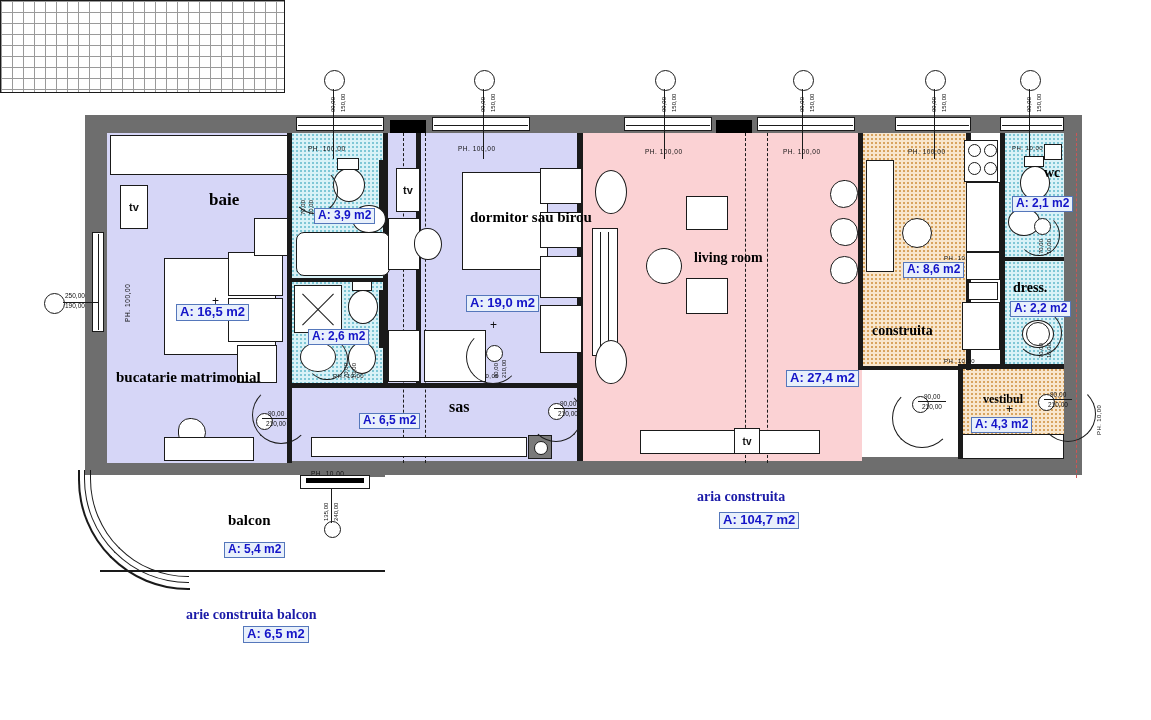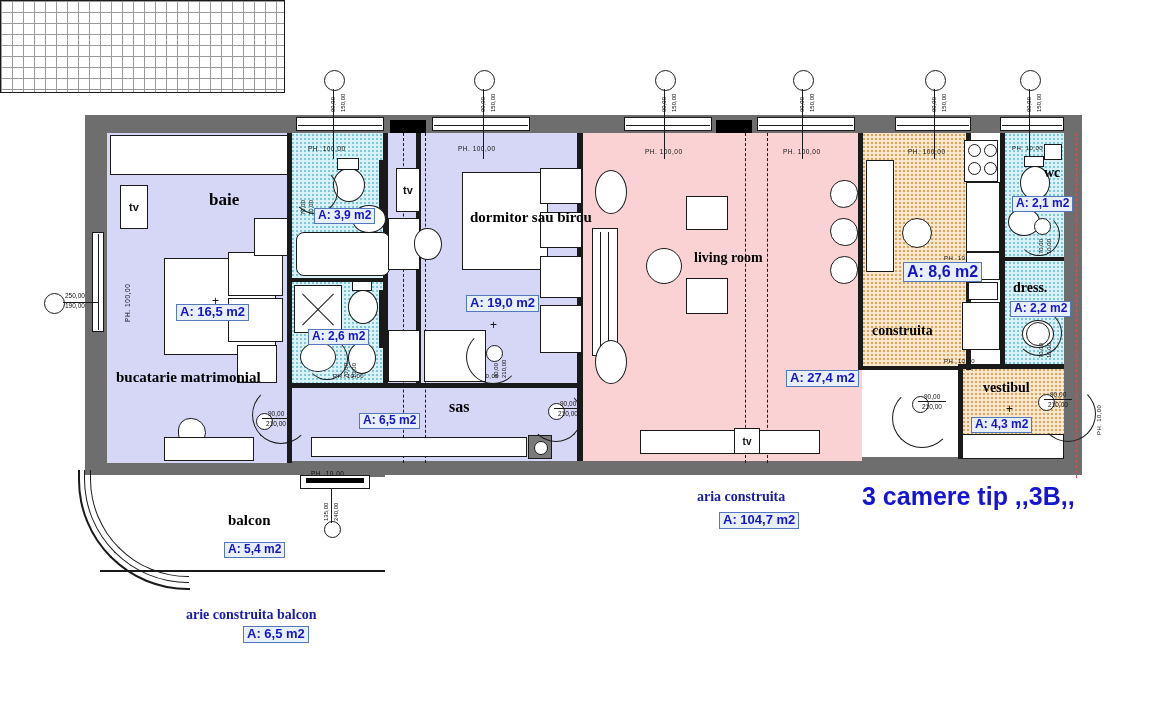--- a/index.html
+++ b/index.html
@@ -348,34 +348,33 @@
   <div class="dim" style="left:1006px;top:402px;font-size:12px;">+</div>
 
   <div class="rlabel" style="left:209px;top:190px;font-size:17px;">baie</div>
   <div class="rlabel" style="left:116px;top:369px;font-size:15px;">bucatarie matrimonial</div>
   <div class="rlabel" style="left:470px;top:208px;font-size:15px;line-height:1.25;text-align:center;">dormitor sau birou</div>
   <div class="rlabel" style="left:449px;top:398px;font-size:16px;">sas</div>
   <div class="rlabel" style="left:694px;top:250px;font-size:14px;">living room</div>
   <div class="rlabel" style="left:872px;top:323px;font-size:14px;">construita</div>
   <div class="rlabel" style="left:1044px;top:165px;font-size:14px;">wc</div>
   <div class="rlabel" style="left:1013px;top:280px;font-size:14px;">dress.</div>
-  <div class="rlabel" style="left:983px;top:380px;font-size:14px;">vestibul</div>
+  <div class="rlabel" style="left:983px;top:392px;font-size:12px;">vestibul</div>
   <div class="rlabel" style="left:228px;top:512px;font-size:15px;">balcon</div>
 
   <div class="area" style="left:176px;top:304px;font-size:13px;">A: 16,5 m2</div>
   <div class="area" style="left:314px;top:208px;font-size:12px;">A: 3,9 m2</div>
   <div class="area" style="left:308px;top:329px;font-size:12px;">A: 2,6 m2</div>
   <div class="area" style="left:466px;top:295px;font-size:13px;">A: 19,0 m2</div>
   <div class="area" style="left:359px;top:413px;font-size:12px;">A: 6,5 m2</div>
   <div class="area" style="left:786px;top:370px;font-size:13px;">A: 27,4 m2</div>
-  <div class="area" style="left:903px;top:262px;font-size:16px;">A: 8,6 m2</div>
+  <div class="area" style="left:903px;top:262px;font-size:12px;">A: 8,6 m2</div>
   <div class="area" style="left:1012px;top:196px;font-size:12px;">A: 2,1 m2</div>
   <div class="area" style="left:1010px;top:301px;font-size:12px;">A: 2,2 m2</div>
   <div class="area" style="left:971px;top:417px;font-size:12px;">A: 4,3 m2</div>
   <div class="area" style="left:224px;top:542px;font-size:12px;">A: 5,4 m2</div>
 
   <div class="foot" style="left:697px;top:489px;font-size:14px;">aria construita</div>
   <div class="area" style="left:719px;top:512px;font-size:13px;">A: 104,7 m2</div>
-  <div class="title" style="left:862px;top:482px;font-size:25px;">3 camere tip ,,3B,,</div>
   <div class="foot" style="left:186px;top:607px;font-size:14px;">arie construita balcon</div>
   <div class="area" style="left:243px;top:626px;font-size:13px;">A: 6,5 m2</div>
 
 </div>
 
 </body></html>

